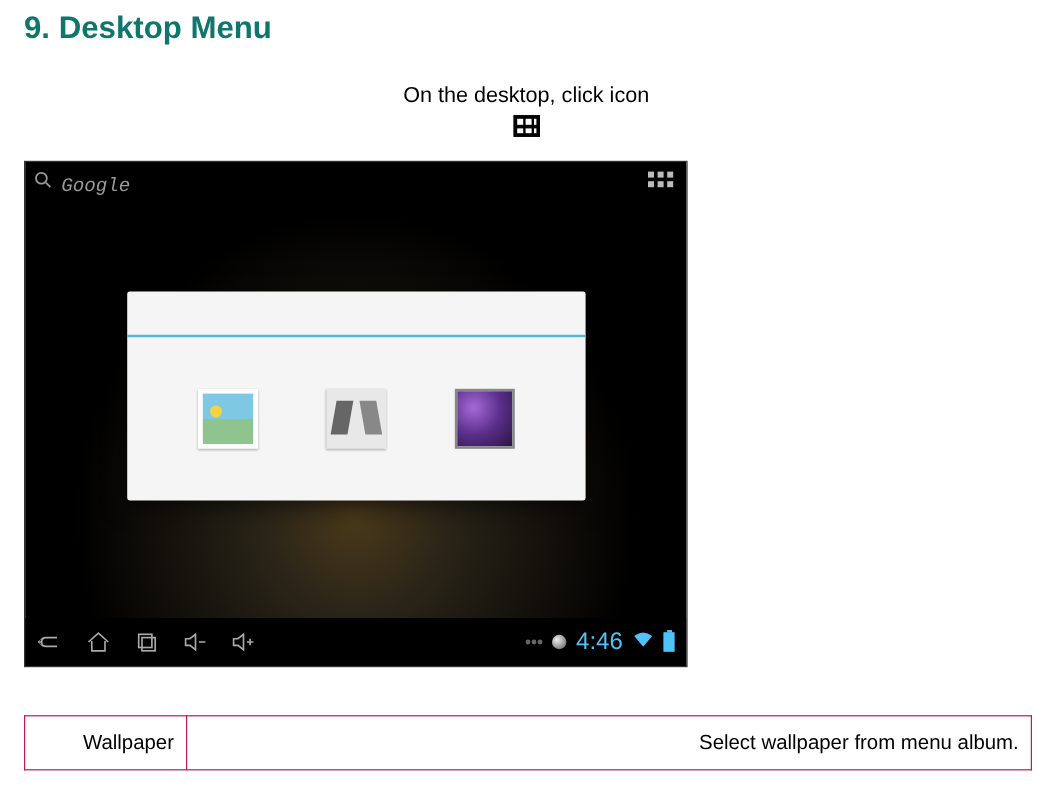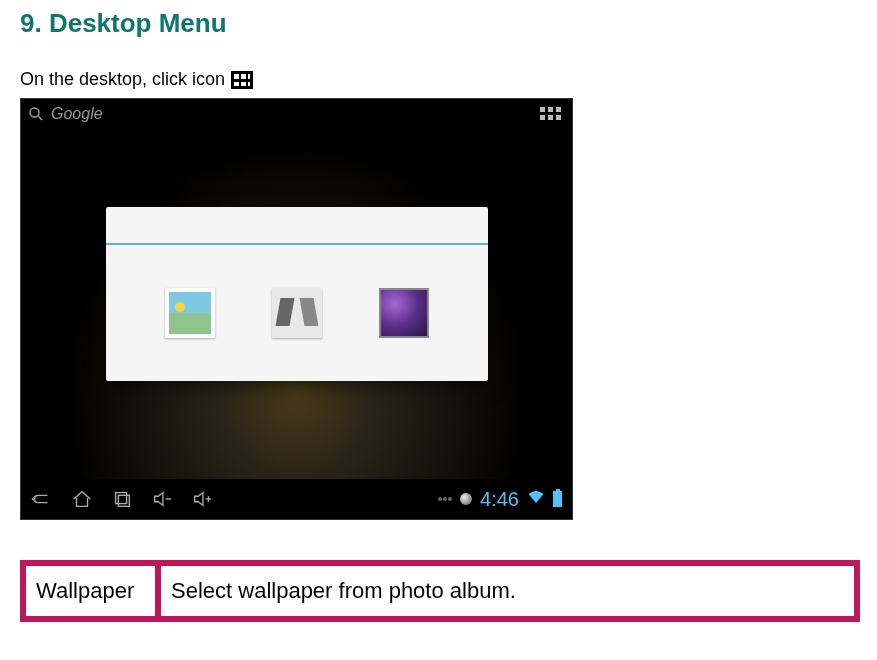--- a/index.html
+++ b/index.html
@@ -12,24 +12,25 @@
     }
     .heading {
       color: #0f766e;
       font-size: 26px;
       font-weight: bold;
       margin-bottom: 30px;
     }
     .intro-text {
       font-size: 18px;
       color: #000;
-      margin-bottom: 8px;
+      margin-bottom: 20px;
       display: flex;
       align-items: center;
       gap: 6px;
+      flex-direction: column;
     }
     .grid-icon {
       display: inline-block;
       width: 22px;
       height: 18px;
       background: #000;
       position: relative;
       border: 1px solid #000;
     }
     .grid-icon::before {
@@ -51,23 +52,24 @@
       border: 1px solid #333;
       background: radial-gradient(ellipse at 50% 70%, #4a3a1a 0%, #2a2418 20%, #000 60%);
       position: relative;
       overflow: hidden;
     }
     .searchbar {
       position: absolute;
       top: 6px;
       left: 6px;
       display: flex;
-      align-items: flex-start;
+      align-items: flex-end;
       gap: 6px;
       color: #888;
+      font-family: Liberation Mono, monospace;
     }
     .search-icon svg { width: 18px; height: 18px; }
     .google-text { color: #999; font-size: 16px; font-style: italic; }
     .apps-icon {
       position: absolute;
       top: 8px;
       right: 10px;
       width: 22px;
       height: 14px;
       display: grid;
@@ -174,24 +176,25 @@
     .wifi svg { width: 18px; height: 18px; fill: #4fc3f7; }
     .batt { width: 9px; height: 16px; background: #4fc3f7; border: 1px solid #4fc3f7; position: relative; }
     .batt::before { content:""; position:absolute; top:-3px; left:2px; width:4px; height:2px; background:#4fc3f7; }
 
     .table {
       margin-top: 40px;
       border-collapse: collapse;
       width: 840px;
     }
     .table td {
-      border: 6px solid #be185d;
+      border: 1px solid #be185d;
       padding: 12px 10px;
-      font-size: 22px;
+      font-size: 17px;
       vertical-align: middle;
+      text-align: right;
     }
     .table td:first-child { width: 135px; }
   </style>
 </head>
 <body>
 
 <h2 class="heading">9. Desktop Menu</h2>
 
 <p class="intro-text">
   <span>On the desktop, click icon</span>
@@ -274,16 +277,16 @@
       </span>
       <span class="batt"></span>
     </div>
   </div>
 </div>
 
 <table class="table">
   <tbody>
     <tr>
       <td>Wallpaper</td>
-      <td>Select wallpaper from photo album.</td>
+      <td>Select wallpaper from menu album.</td>
     </tr>
   </tbody>
 </table>
 
 </body></html>

